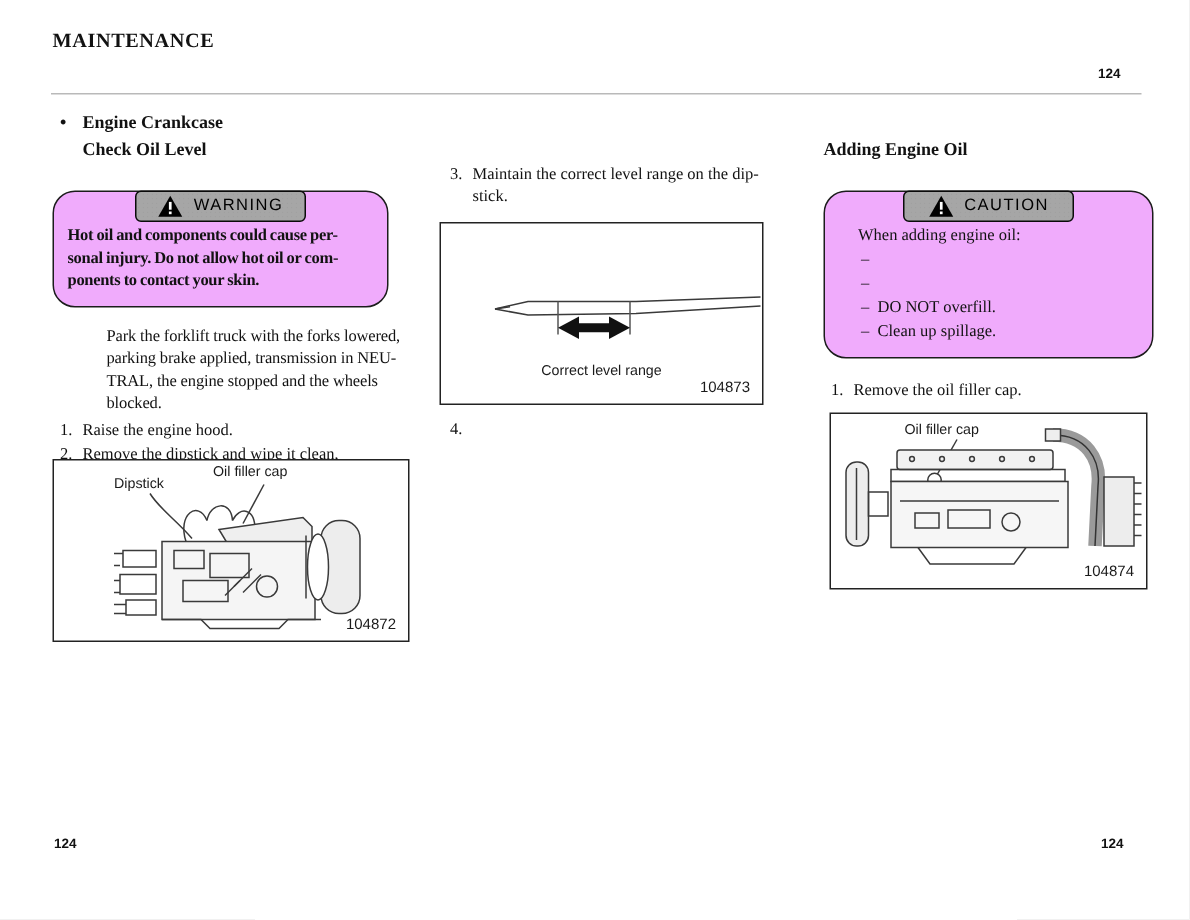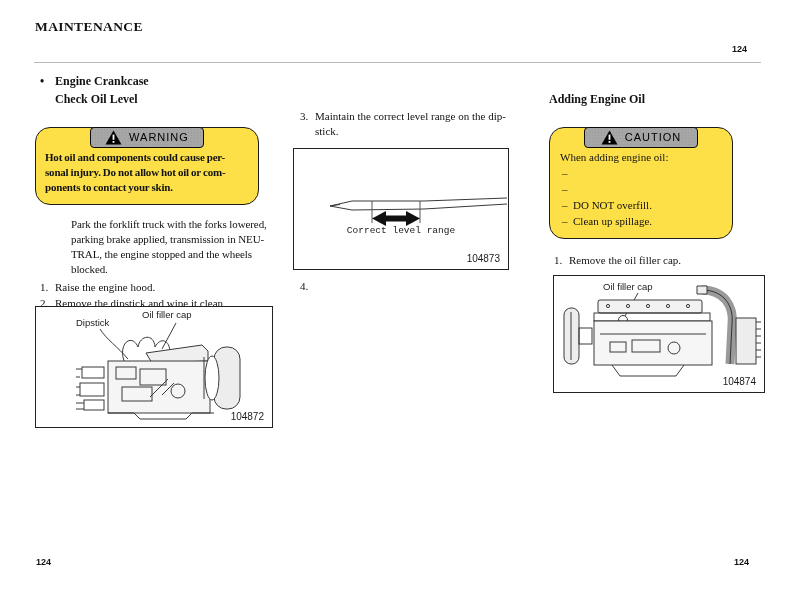--- a/index.html
+++ b/index.html
@@ -8,40 +8,40 @@
     position:relative; width:793px; height:613px; background:#ffffff;
     font-family:"Liberation Serif", serif; color:#121212; overflow:hidden;
   }
   
   .hdr-title { position:absolute; left:35px; top:19px; font-size:13.5px; font-weight:bold; letter-spacing:.4px; }
   .hdr-page  { position:absolute; right:46px; top:44px; font-family:"Liberation Sans",sans-serif; font-size:9px; font-weight:bold; }
   .hdr-rule  { position:absolute; left:34px; right:32px; top:62px; height:1px; background:#b9b9b9; }
   
   .col { position:absolute; font-size:11px; line-height:15px; }
   .col-left  { left:35px; top:74px;  width:224px; }
-  .col-right { left:549px; top:92px; width:184px; }
+  .col-right { left:549px; top:92px; width:220px; }
   .col-mid-step3 { left:295px; top:108px; width:220px; }
   .col-mid-step4 { left:295px; top:278px; width:220px; }
   .pre { white-space:pre; }
   .sec-head { display:flex; font-weight:bold; font-size:12px; padding-left:5px; }
   .sec-head .bullet { width:15px; }
   .sub-head { font-weight:bold; font-size:12px; margin:3px 0 0 20px; }
   .r-head   { font-weight:bold; font-size:12px; }
   
   .alert-wrap { position:relative; margin-top:12px; }
   .badge {
     position:absolute; top:0; left:50%; transform:translateX(-50%);
     width:114px; height:21px; background:#a6a6a6; border:1.5px solid #0a0a0a; border-radius:4px;
     display:flex; align-items:center; justify-content:center; gap:7px; z-index:2;
     background-image:radial-gradient(#9a9a9a 18%, transparent 19%); background-size:3px 3px;
   }
   .badge-label { font-family:"Liberation Sans",sans-serif; font-weight:normal; font-size:11px; letter-spacing:1px; color:#000; }
-  .alert-box { margin-top:20px; border:1.5px solid #1c1c1c; border-radius:15px; background:#fde047; }
+  .alert-box { margin-top:20px; border:1.5px solid #1c1c1c; border-radius:15px; background:#f0abfc; }
   .warn-box  { padding:22px 8px 9px 9px; }
-  .caut-box  { padding:22px 8px 9px 10px; }
+  .caut-box  { padding:22px 8px 9px 22px; }
   .warn-text { font-weight:bold; font-size:11px; line-height:15px; letter-spacing:-.2px; word-spacing:-.4px; }
   .caut-intro { margin-bottom:1px; }
   .c-item { display:flex; margin-top:1px; }
   .c-dash { width:13px; flex:none; padding-left:2px; }
   
   .intro { margin-top:12px; letter-spacing:-.1px;margin-left:36px; }
   .steps { margin-top:3px; }
   .step  { display:flex; margin:1px 0 0 5px; }
   .step-num { width:15px; flex:none; }
   .step-mid .step-num { width:15px; }
@@ -53,21 +53,21 @@
   .fig-3 { left:553px; top:275px; width:212px; height:118px; }
   .fig-num {
     position:absolute; right:8px; bottom:5px;
     font-family:"Liberation Sans",sans-serif; font-size:10px; color:#1a1a1a;
   }
   .fig-label {
     position:absolute; font-family:"Liberation Sans",sans-serif; font-size:9.5px; color:#1a1a1a; white-space:nowrap;
   }
   .lbl-dipstick { left:40px; top:10px; }
   .lbl-oilcap1  { left:106px; top:2px; }
-  .lbl-range    { left:50%; top:76px; transform:translateX(-50%);font-family:Liberation Mono, monospace; }
+  .lbl-range    { left:50%; top:93px; transform:translateX(-50%); }
   .lbl-oilcap3  { left:49px; top:5px; }
   .figure svg { position:absolute; left:0; top:0; }
   
   .ftr-left  { position:absolute; left:36px;  top:557px; font-family:"Liberation Sans",sans-serif; font-size:9px; font-weight:bold; }
   .ftr-right { position:absolute; right:44px; top:557px; font-family:"Liberation Sans",sans-serif; font-size:9px; font-weight:bold; }
 </style>
 </head>
 <body>
 
 <div class="page">

